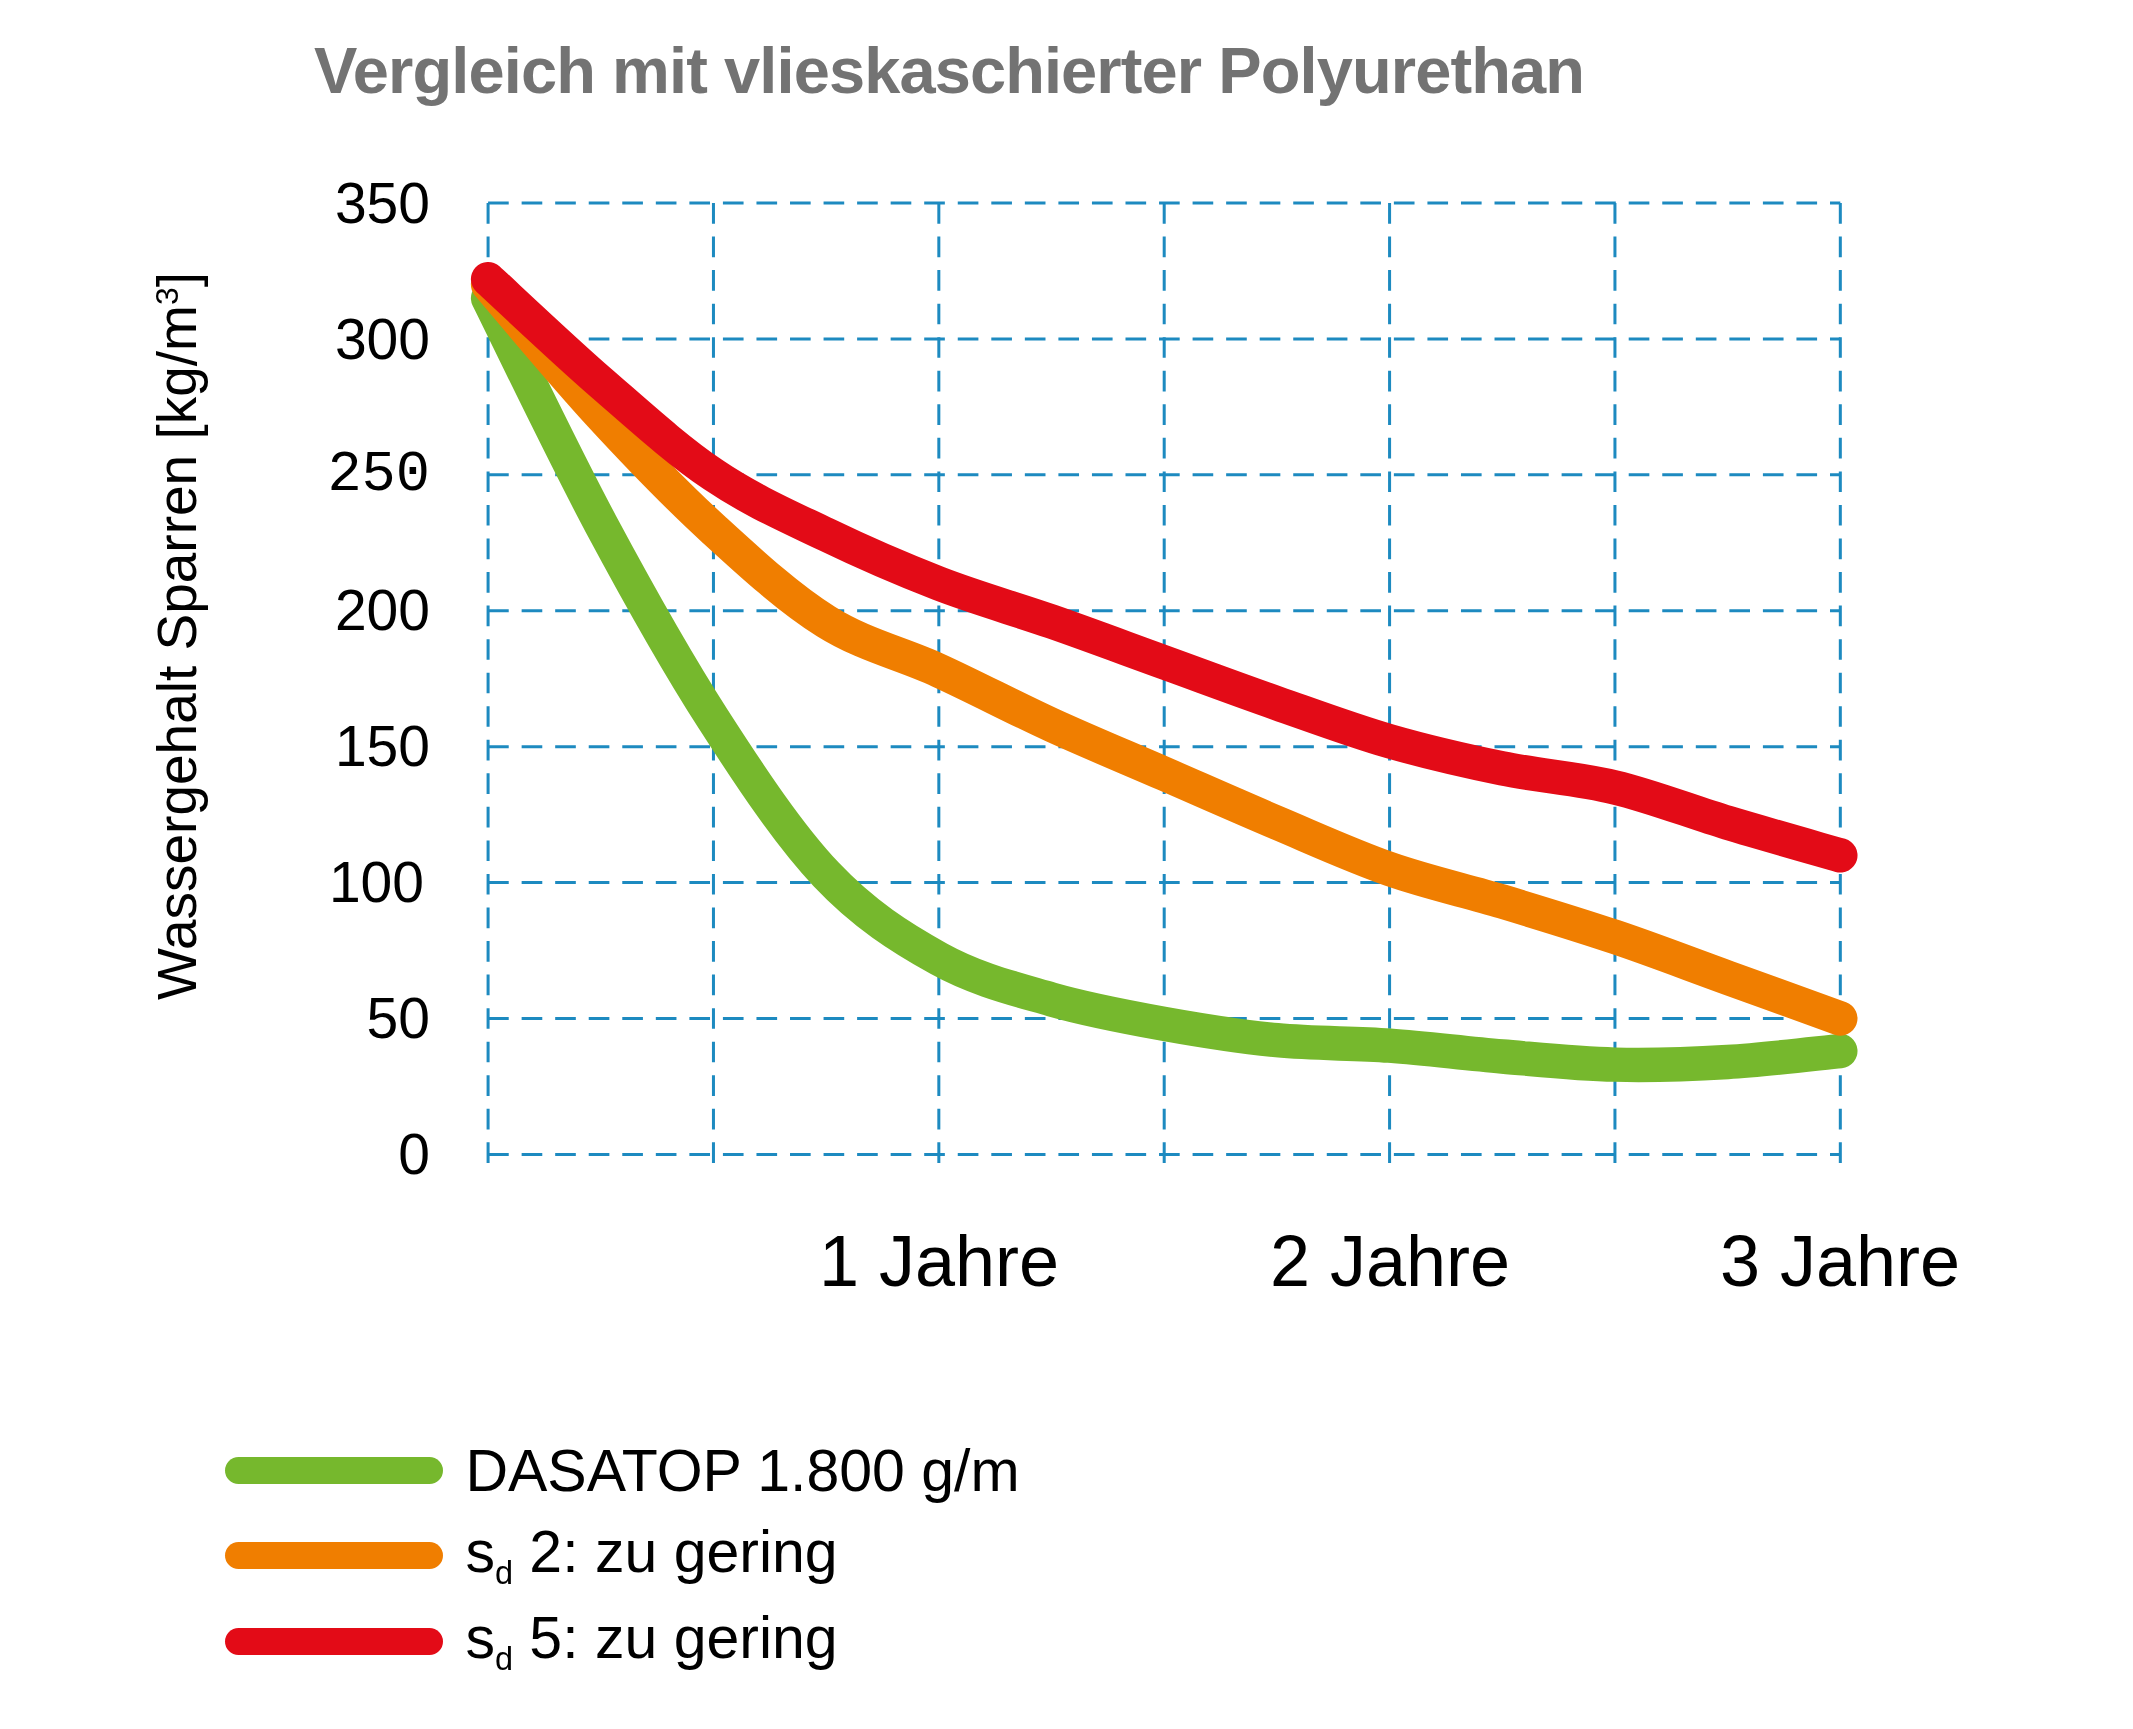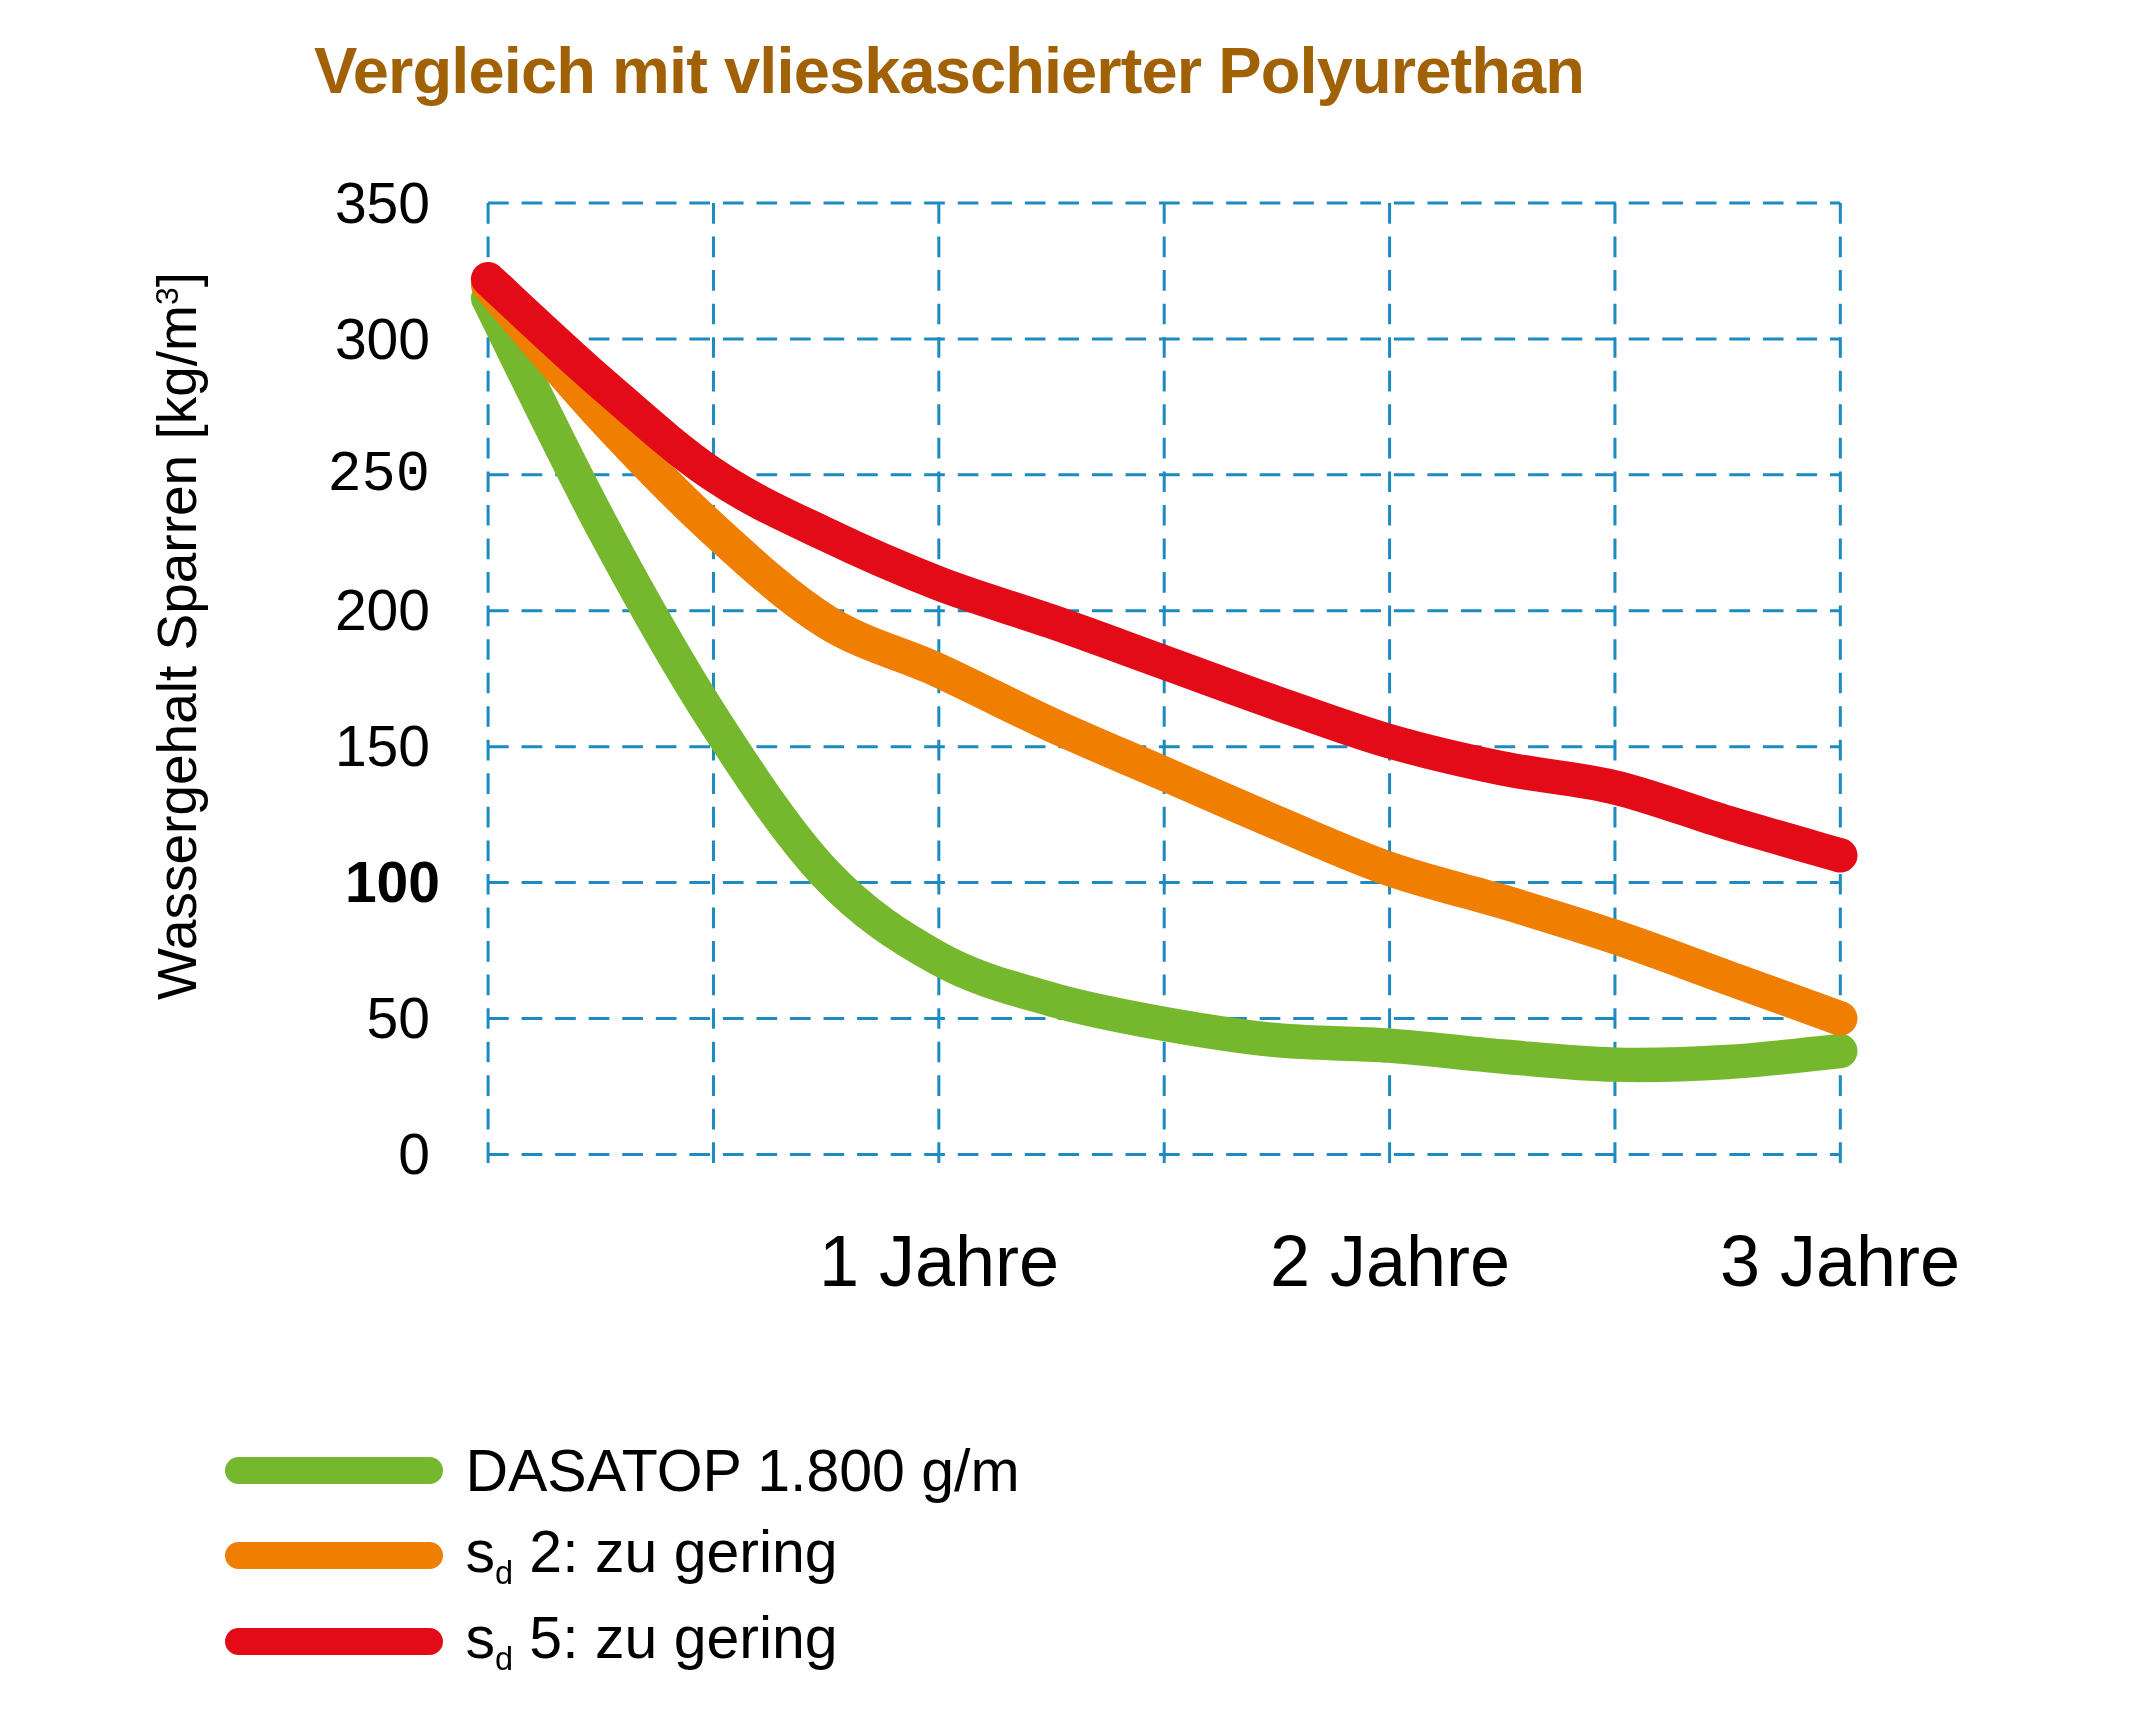--- a/index.html
+++ b/index.html
@@ -34,21 +34,21 @@
     display:inline-block;width:218px;height:27.5px;border-radius:13.8px;flex:0 0 auto;
   }
   .legend-label{font-size:59px;margin-left:22.4px;}
   .legend-label .sub{font-size:0.55em;vertical-align:-0.38em;}
 </style>
 </head>
 <body>
 
 <div class="canvas">
 
-  <div class="chart-title" style="color: #a16207;">Vergleich mit vlieskaschierter Polyurethan</div>
+  <div class="chart-title" style="color: #737373;">Vergleich mit vlieskaschierter Polyurethan</div>
 
   <svg class="plot-svg" id="plot-svg" width="2134" height="1729" viewBox="0 0 2480 2010">
       <line x1="567" y1="1342" x2="2139" y2="1342" stroke="#1d8ac0" stroke-width="3.5" stroke-dasharray="24 15"></line>
       <line x1="567" y1="1184" x2="2139" y2="1184" stroke="#1d8ac0" stroke-width="3.5" stroke-dasharray="24 15"></line>
       <line x1="567" y1="1026" x2="2139" y2="1026" stroke="#1d8ac0" stroke-width="3.5" stroke-dasharray="24 15"></line>
       <line x1="567" y1="868" x2="2139" y2="868" stroke="#1d8ac0" stroke-width="3.5" stroke-dasharray="24 15"></line>
       <line x1="567" y1="710" x2="2139" y2="710" stroke="#1d8ac0" stroke-width="3.5" stroke-dasharray="24 15"></line>
       <line x1="567" y1="552" x2="2139" y2="552" stroke="#1d8ac0" stroke-width="3.5" stroke-dasharray="24 15"></line>
       <line x1="567" y1="394" x2="2139" y2="394" stroke="#1d8ac0" stroke-width="3.5" stroke-dasharray="24 15"></line>
       <line x1="567" y1="236" x2="2139" y2="236" stroke="#1d8ac0" stroke-width="3.5" stroke-dasharray="24 15"></line>
@@ -65,21 +65,21 @@
     </svg>
 
   <div class="ytitle"><span>Wassergehalt Sparren [kg/m</span><span class="sup">3</span><span>]</span></div>
 
   <div id="yticks">
       <div class="ytick" style="left: 258px; top: 175px;">350</div>
       <div class="ytick" style="left: 258px; top: 311px;">300</div>
       <div class="ytick" style="left: 258px; top: 447px; font-family: Liberation Mono, monospace;">250</div>
       <div class="ytick" style="left: 258px; top: 582px;">200</div>
       <div class="ytick" style="left: 258px; top: 718px;">150</div>
-      <div class="ytick" style="left: 268px; top: 854px; font-weight: bold;">100</div>
+      <div class="ytick" style="left: 252px; top: 854px;">100</div>
       <div class="ytick" style="left: 258px; top: 990px;">50</div>
       <div class="ytick" style="left: 258px; top: 1126px;">0</div>
     </div>
   <div id="xticks">
       <div class="xtick" style="left: 939px;">1 Jahre</div>
       <div class="xtick" style="left: 1390px; text-align: right;">2 Jahre</div>
       <div class="xtick" style="left: 1840px;">3 Jahre</div>
     </div>
   <div class="legend" id="legend">
       <div class="legend-row" style="top: 1432px; text-align: right;">

